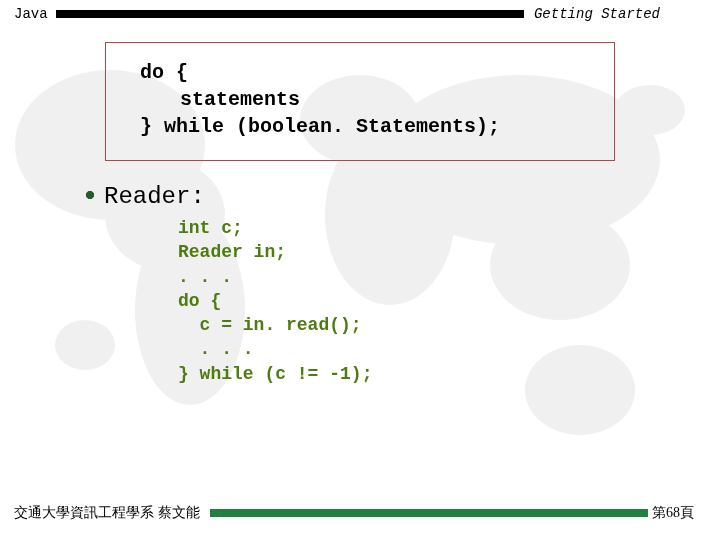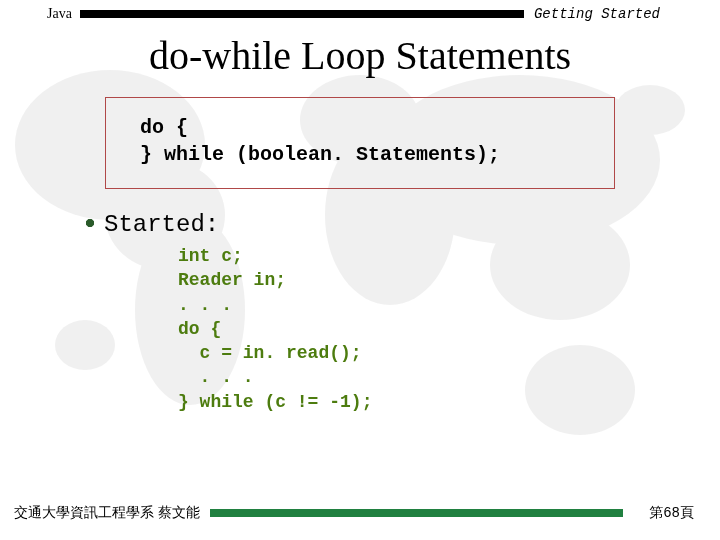--- a/index.html
+++ b/index.html
@@ -24,26 +24,25 @@
     position: relative;
     z-index: 1;
   }
   .top-bar-row {
     display: flex;
     align-items: center;
     height: 24px;
     padding-top: 3px;
   }
   .top-left-label {
-    font-family: Liberation Serif, serif;
+    font-family: Liberation Mono, monospace;
     font-size: 14px;
     padding-left: 14px;
     padding-right: 8px;
     color: #000;
-    margin-left: 33px;
   }
   .top-bar-line {
     flex: 1;
     height: 8px;
     background: #000;
   }
   .top-right-label {
     font-family: "Courier New", monospace;
     font-size: 14px;
     padding-left: 10px;
@@ -112,23 +111,23 @@
     padding-right: 10px;
     color: #000;
     white-space: nowrap;
   }
   .footer-bar {
     flex: 1;
     height: 8px;
     background: #208040;
   }
   .footer-right {
-    font-family: Liberation Mono, monospace;
+    font-family: Liberation Serif, serif;
     font-size: 14px;
-    padding-left: 26px;
+    padding-left: 4px;
     padding-right: 14px;
     color: #000;
     white-space: nowrap;
   }
 </style>
 </head>
 <body>
 
 <svg class="bg-map" viewBox="0 0 720 440" preserveAspectRatio="none">
   <g fill="#888">
@@ -146,33 +145,33 @@
 </svg>
 
 <div class="content">
 
   <div class="top-bar-row">
     <span class="top-left-label">Java</span>
     <div class="top-bar-line"></div>
     <span class="top-right-label">Getting Started</span>
   </div>
 
-  <h1 class="title">do-while Loop Statements</h1>
 
   <div class="syntax-box">
     <div>do {</div>
+    <span class="indent">statements</span>
     <div>} while (boolean. Statements);</div>
   </div>
 
   <div class="example-row">
     <span class="bullet">
       <svg width="8" height="8" viewBox="0 0 8 8">
           <rect x="0" y="0" width="8" height="8" fill="#2a5a2a" transform="rotate(45 4 4)"></rect>
         </svg>
-    </span><span>Started:</span>
+    </span><span>Reader:</span>
   </div>
 
   <div class="example-code">int c;
 Reader in;
 . . .
 do {
   c = in. read();
   . . .
 } while (c != -1);</div>
 

